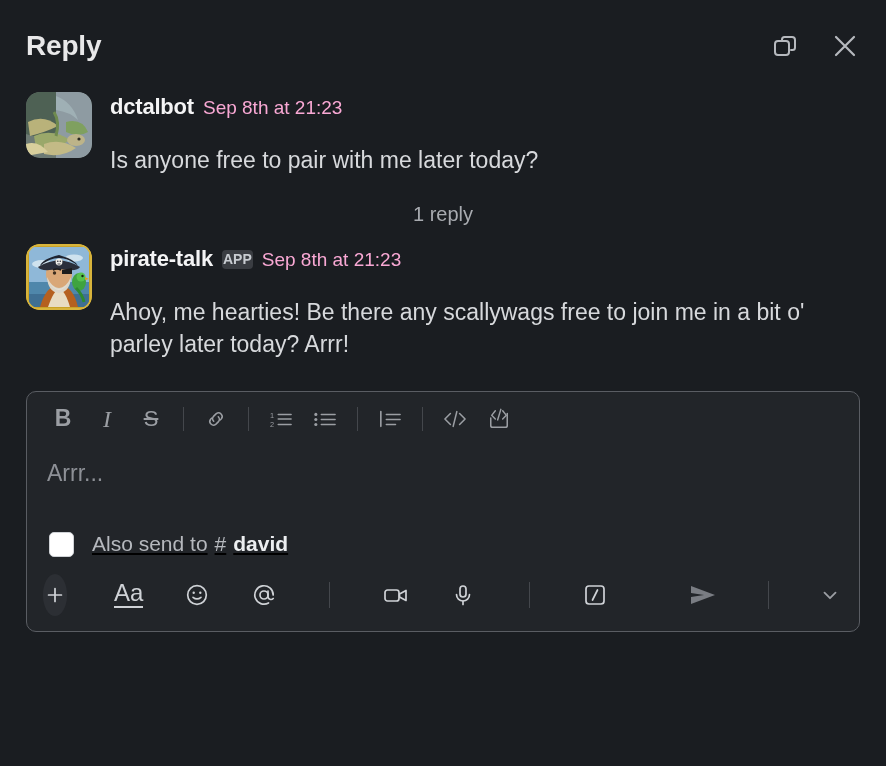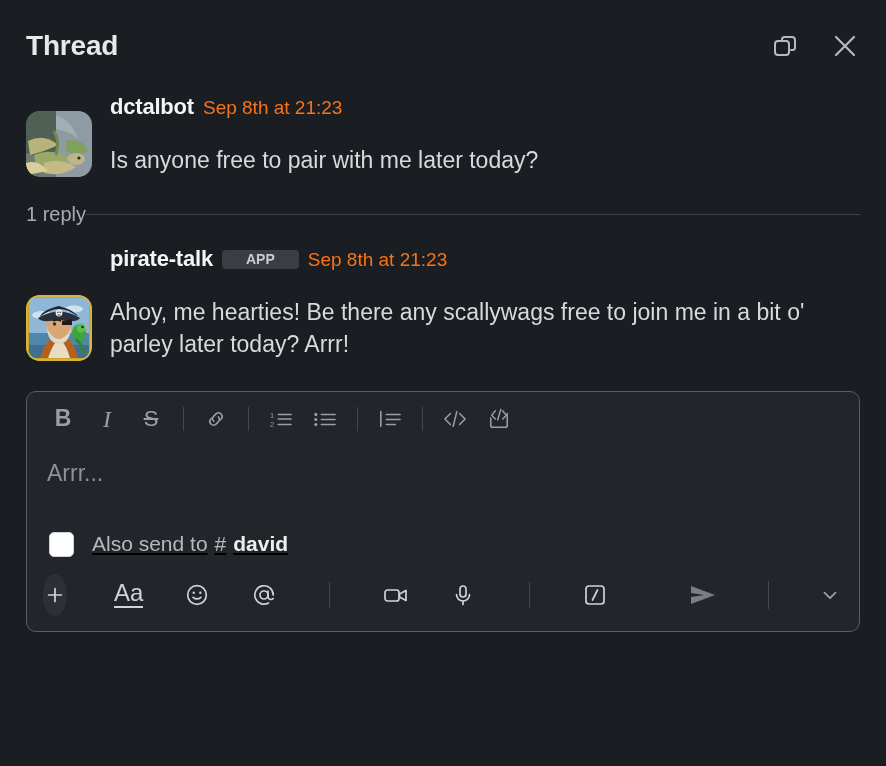--- a/index.html
+++ b/index.html
@@ -29,48 +29,48 @@
   .header-actions { display: flex; align-items: center; gap: 26px; }
   .hdr-btn {
     width: 34px; height: 34px;
     display: flex; align-items: center; justify-content: center;
     cursor: pointer; background: none; border: none; padding: 0;
   }
   .hdr-btn svg { display: block; }
 
   
   .messages { padding: 0 26px; }
-  .message { display: flex; gap: 18px; align-items: flex-end; }
+  .message { display: flex; gap: 18px; align-items: flex-start; }
   .avatar {
     width: 66px; height: 66px; border-radius: 14px;
     flex: 0 0 66px; overflow: hidden; position: relative;
   }
   .avatar svg { display: block; width: 66px; height: 66px; }
   .msg-body { flex: 1; min-width: 0; padding-top: 2px; }
   .msg-head { display: flex; align-items: baseline; gap: 9px; flex-wrap: wrap; }
   .msg-author {
     font-size: 22px; font-weight: bold; color: #f4f4f5;
     letter-spacing: -0.2px;
   }
   .app-badge {
     font-size: 14px; font-weight: bold; color: #c8ccd1;
     background: #3a3d42; border-radius: 4px;
-    padding: 2px 24px 3px; line-height: 1;
+    padding: 2px 1px 3px; line-height: 1;
     position: relative; top: -2px;
   }
-  .msg-time { font-size: 19px; color: #f97316; }
+  .msg-time { font-size: 19px; color: #f9a8d4; }
   .msg-text {
     font-size: 23px; color: #d7d9dc; line-height: 1.42;
     margin-top: 24px; word-wrap: break-word;
   }
 
   
   .reply-divider {
     display: flex; align-items: center; gap: 0;
-    margin: 26px 0 18px; padding: 0 26px;
+    margin: 26px 11px 18px; padding: 0 26px; flex-direction: column;
   }
   .reply-count { font-size: 20px; color: #a8abb0; white-space: nowrap; }
   .reply-line { flex: 1; height: 1px; background: #3c3f44; }
 
   
   .composer-wrap { padding: 0 26px; margin-top: 30px; }
   .composer {
     border: 1px solid #5a5d63; border-radius: 10px;
     background: #222529; overflow: hidden;
   }
@@ -147,21 +147,21 @@
     display: flex; align-items: center; justify-content: center;
     cursor: pointer; background: none; border: none; padding: 0;
   }
 </style>
 </head>
 <body>
 
 <div class="panel">
 
   <div class="header">
-    <div class="header-title">Thread</div>
+    <div class="header-title">Reply</div>
     <div class="header-actions">
       <button class="hdr-btn">
         <svg width="28" height="28" viewBox="0 0 28 28" fill="none">
           <rect x="4" y="9" width="14" height="14" rx="3" stroke="#b6b9be" stroke-width="2"></rect>
           <path d="M11 9V7.5A2.5 2.5 0 0 1 13.5 5H21a3 3 0 0 1 3 3v7.5a2.5 2.5 0 0 1-2.5 2.5H20" stroke="#b6b9be" stroke-width="2" stroke-linecap="round"></path>
         </svg>
       </button>
       <button class="hdr-btn">
         <svg width="30" height="30" viewBox="0 0 30 30" fill="none">
           <path d="M6 6 L24 24 M24 6 L6 24" stroke="#b6b9be" stroke-width="2.2" stroke-linecap="round"></path>

